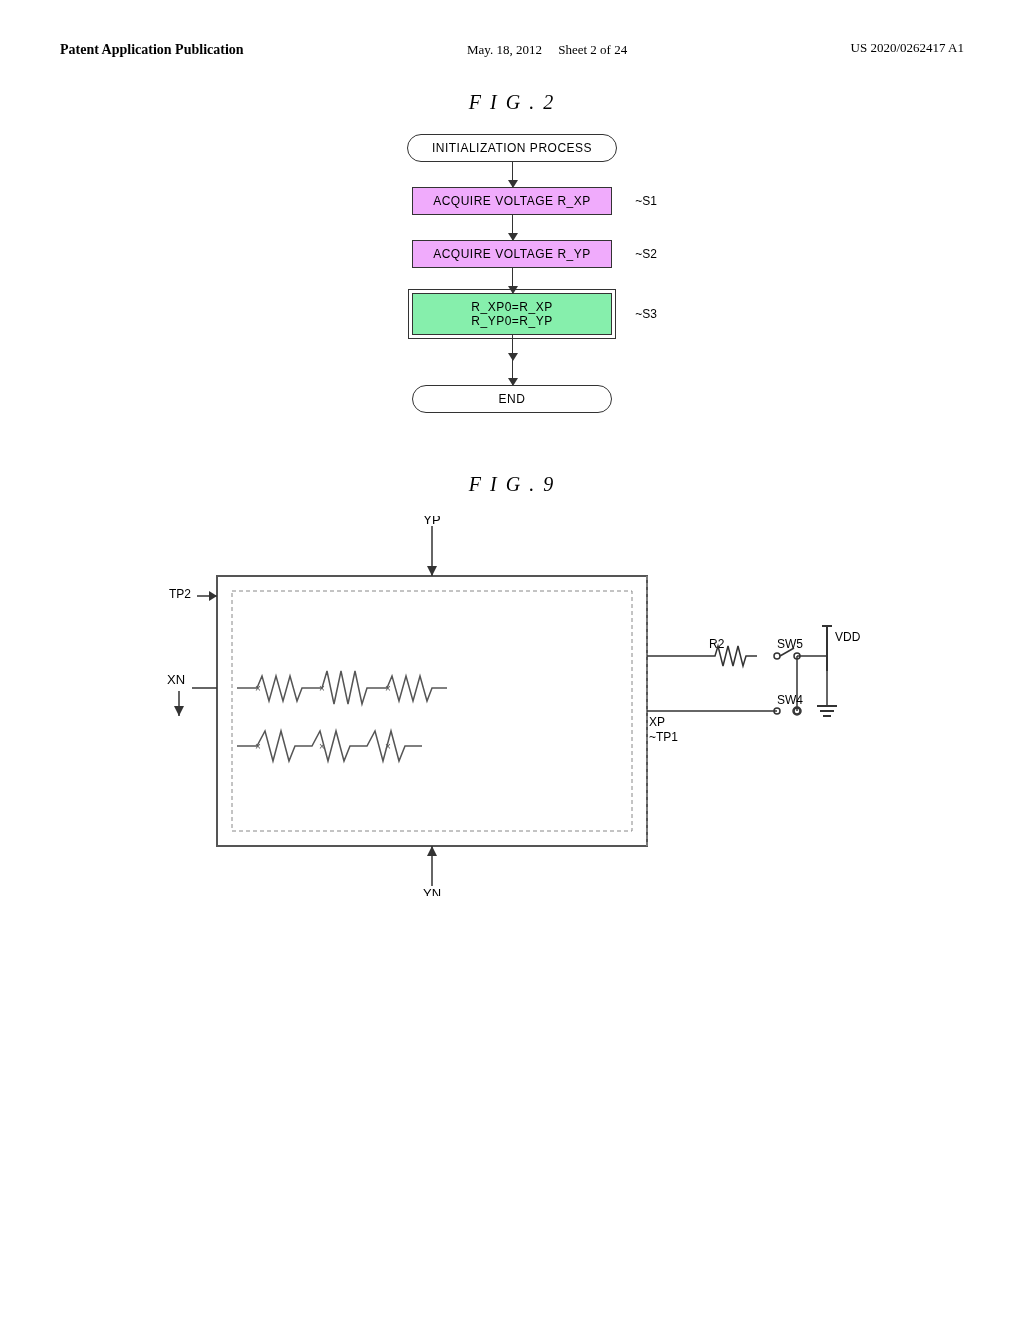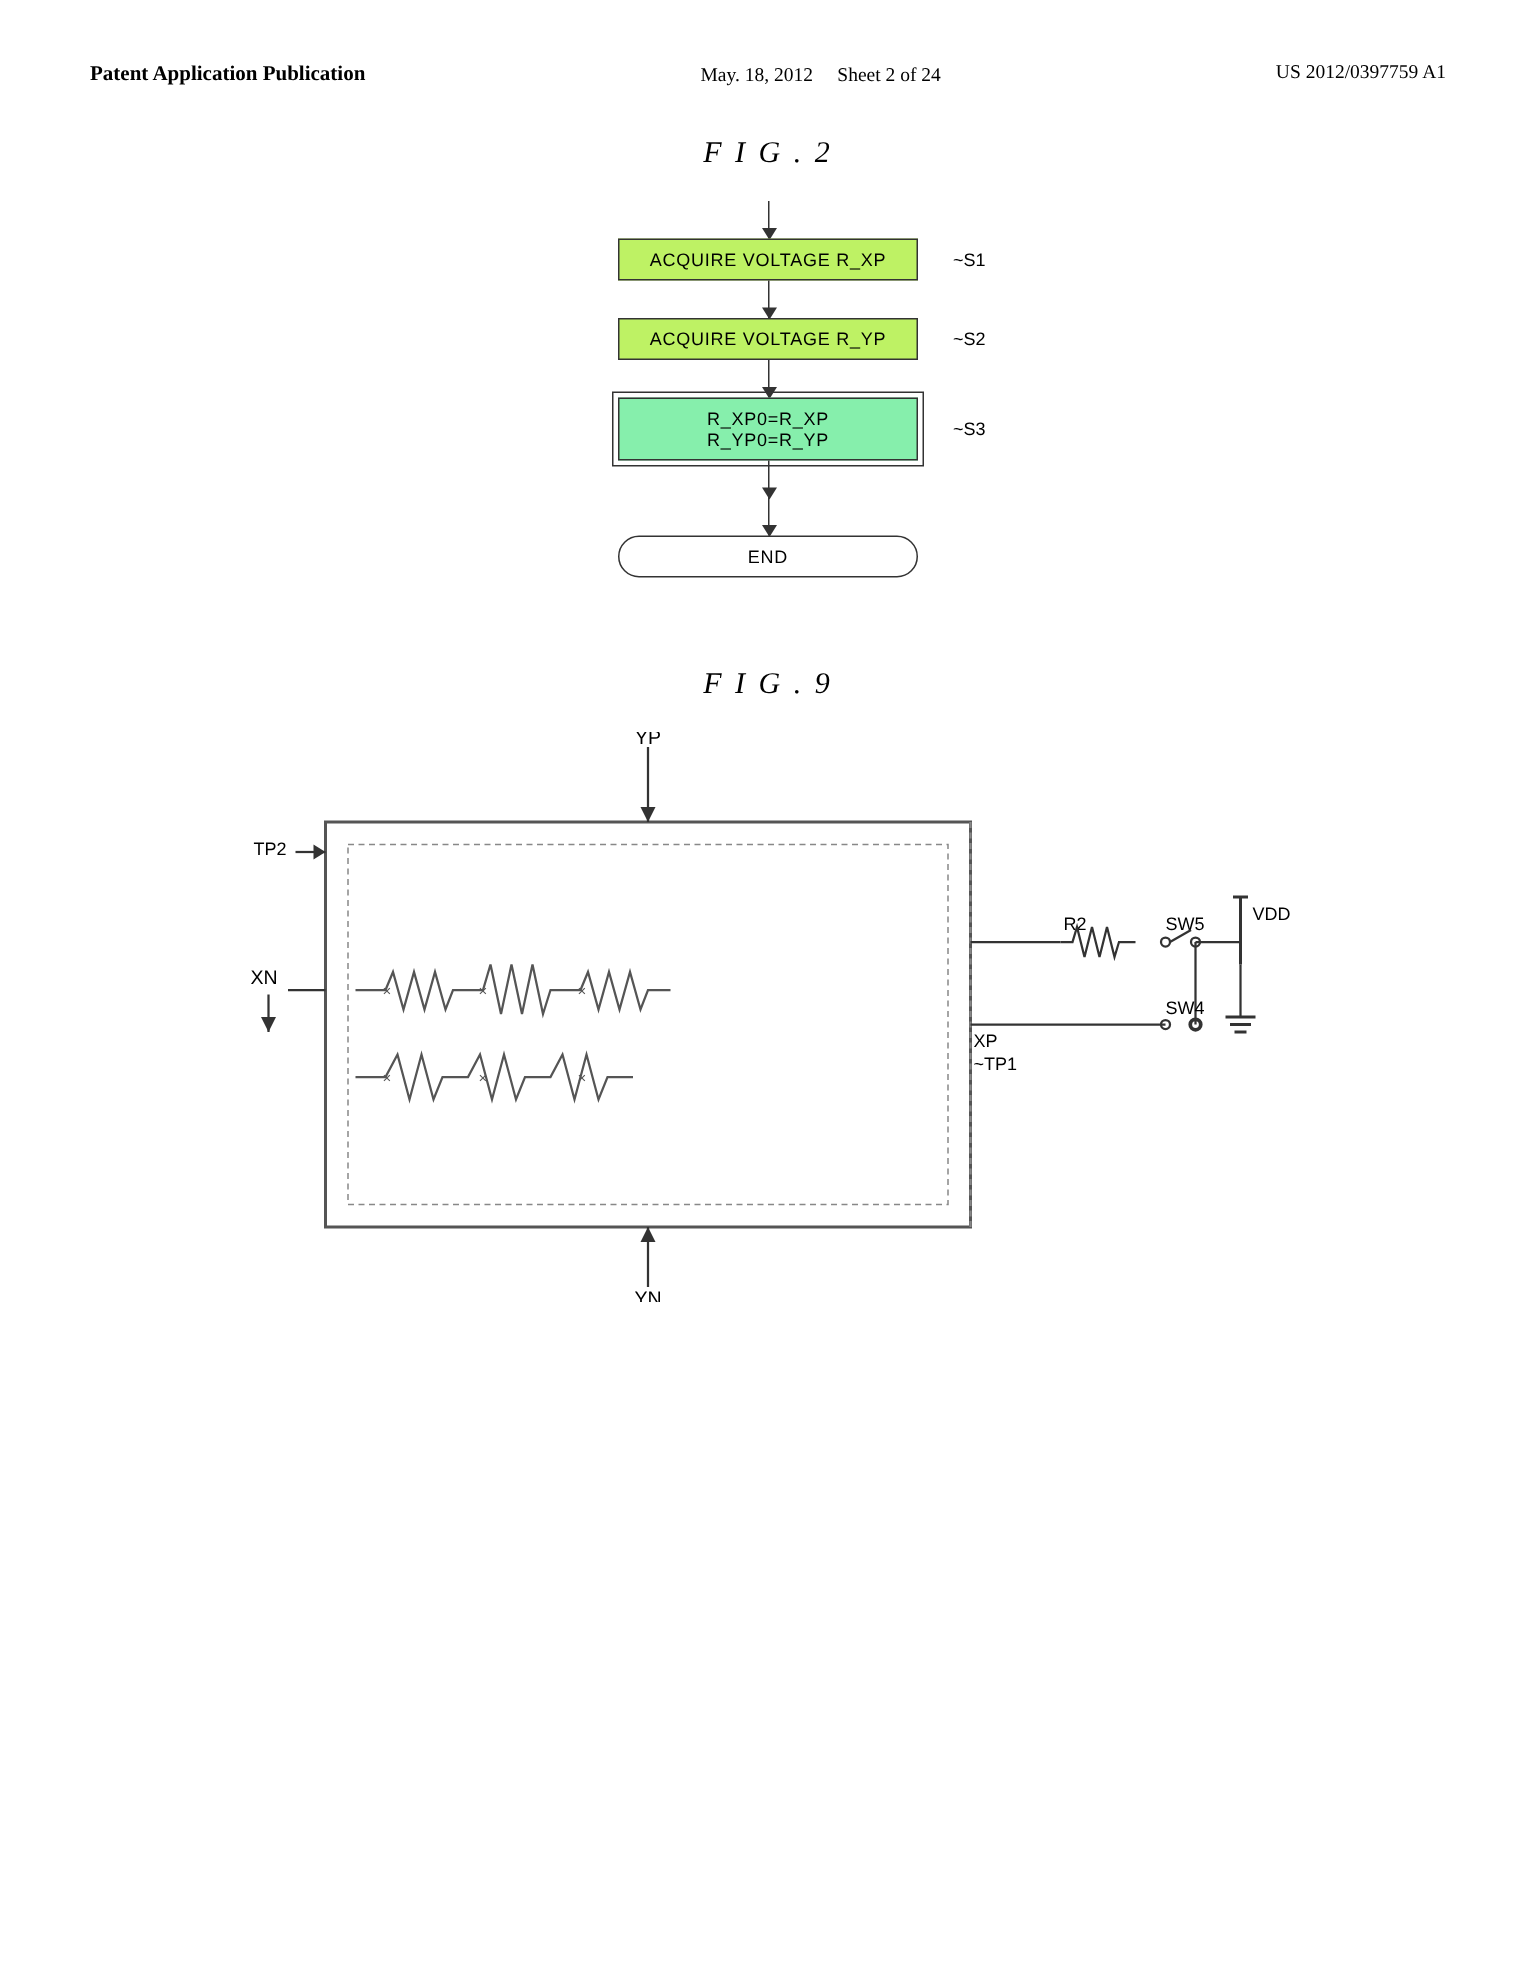--- a/index.html
+++ b/index.html
@@ -77,21 +77,21 @@
     }
 
     .flow-box {
       border: 1.5px solid #333;
       padding: 6px 20px;
       min-width: 200px;
       text-align: center;
       font-size: 12px;
       font-family: Arial, sans-serif;
       letter-spacing: 0.5px;
-      background: #bef264;
+      background: #f0abfc;
     }
 
     .flow-box-double {
       border: 1.5px solid #333;
       padding: 6px 20px;
       min-width: 200px;
       text-align: center;
       font-size: 12px;
       font-family: Arial, sans-serif;
       letter-spacing: 0.5px;
@@ -162,28 +162,31 @@
 
 <div class="page">
 
   <div class="header">
     <div class="header-left">Patent Application Publication</div>
     <div class="header-center">
       <span>May. 18, 2012</span>
       &nbsp;&nbsp;&nbsp;
       <span>Sheet 2 of 24</span>
     </div>
-    <div class="header-right">US 2012/0397759 A1</div>
+    <div class="header-right">US 2020/0262417 A1</div>
   </div>
 
   <div class="fig-section">
     <div class="fig-title">F I G .  2</div>
 
     <div class="flowchart-container">
 
+      <div class="flow-node">
+        <div class="flow-capsule">INITIALIZATION PROCESS</div>
+      </div>
 
       <div class="arrow-down"></div>
 
       <div class="flow-node">
         <div class="flow-box">ACQUIRE VOLTAGE R_XP</div>
         <span class="step-label">~S1</span>
       </div>
 
       <div class="arrow-down"></div>
 

